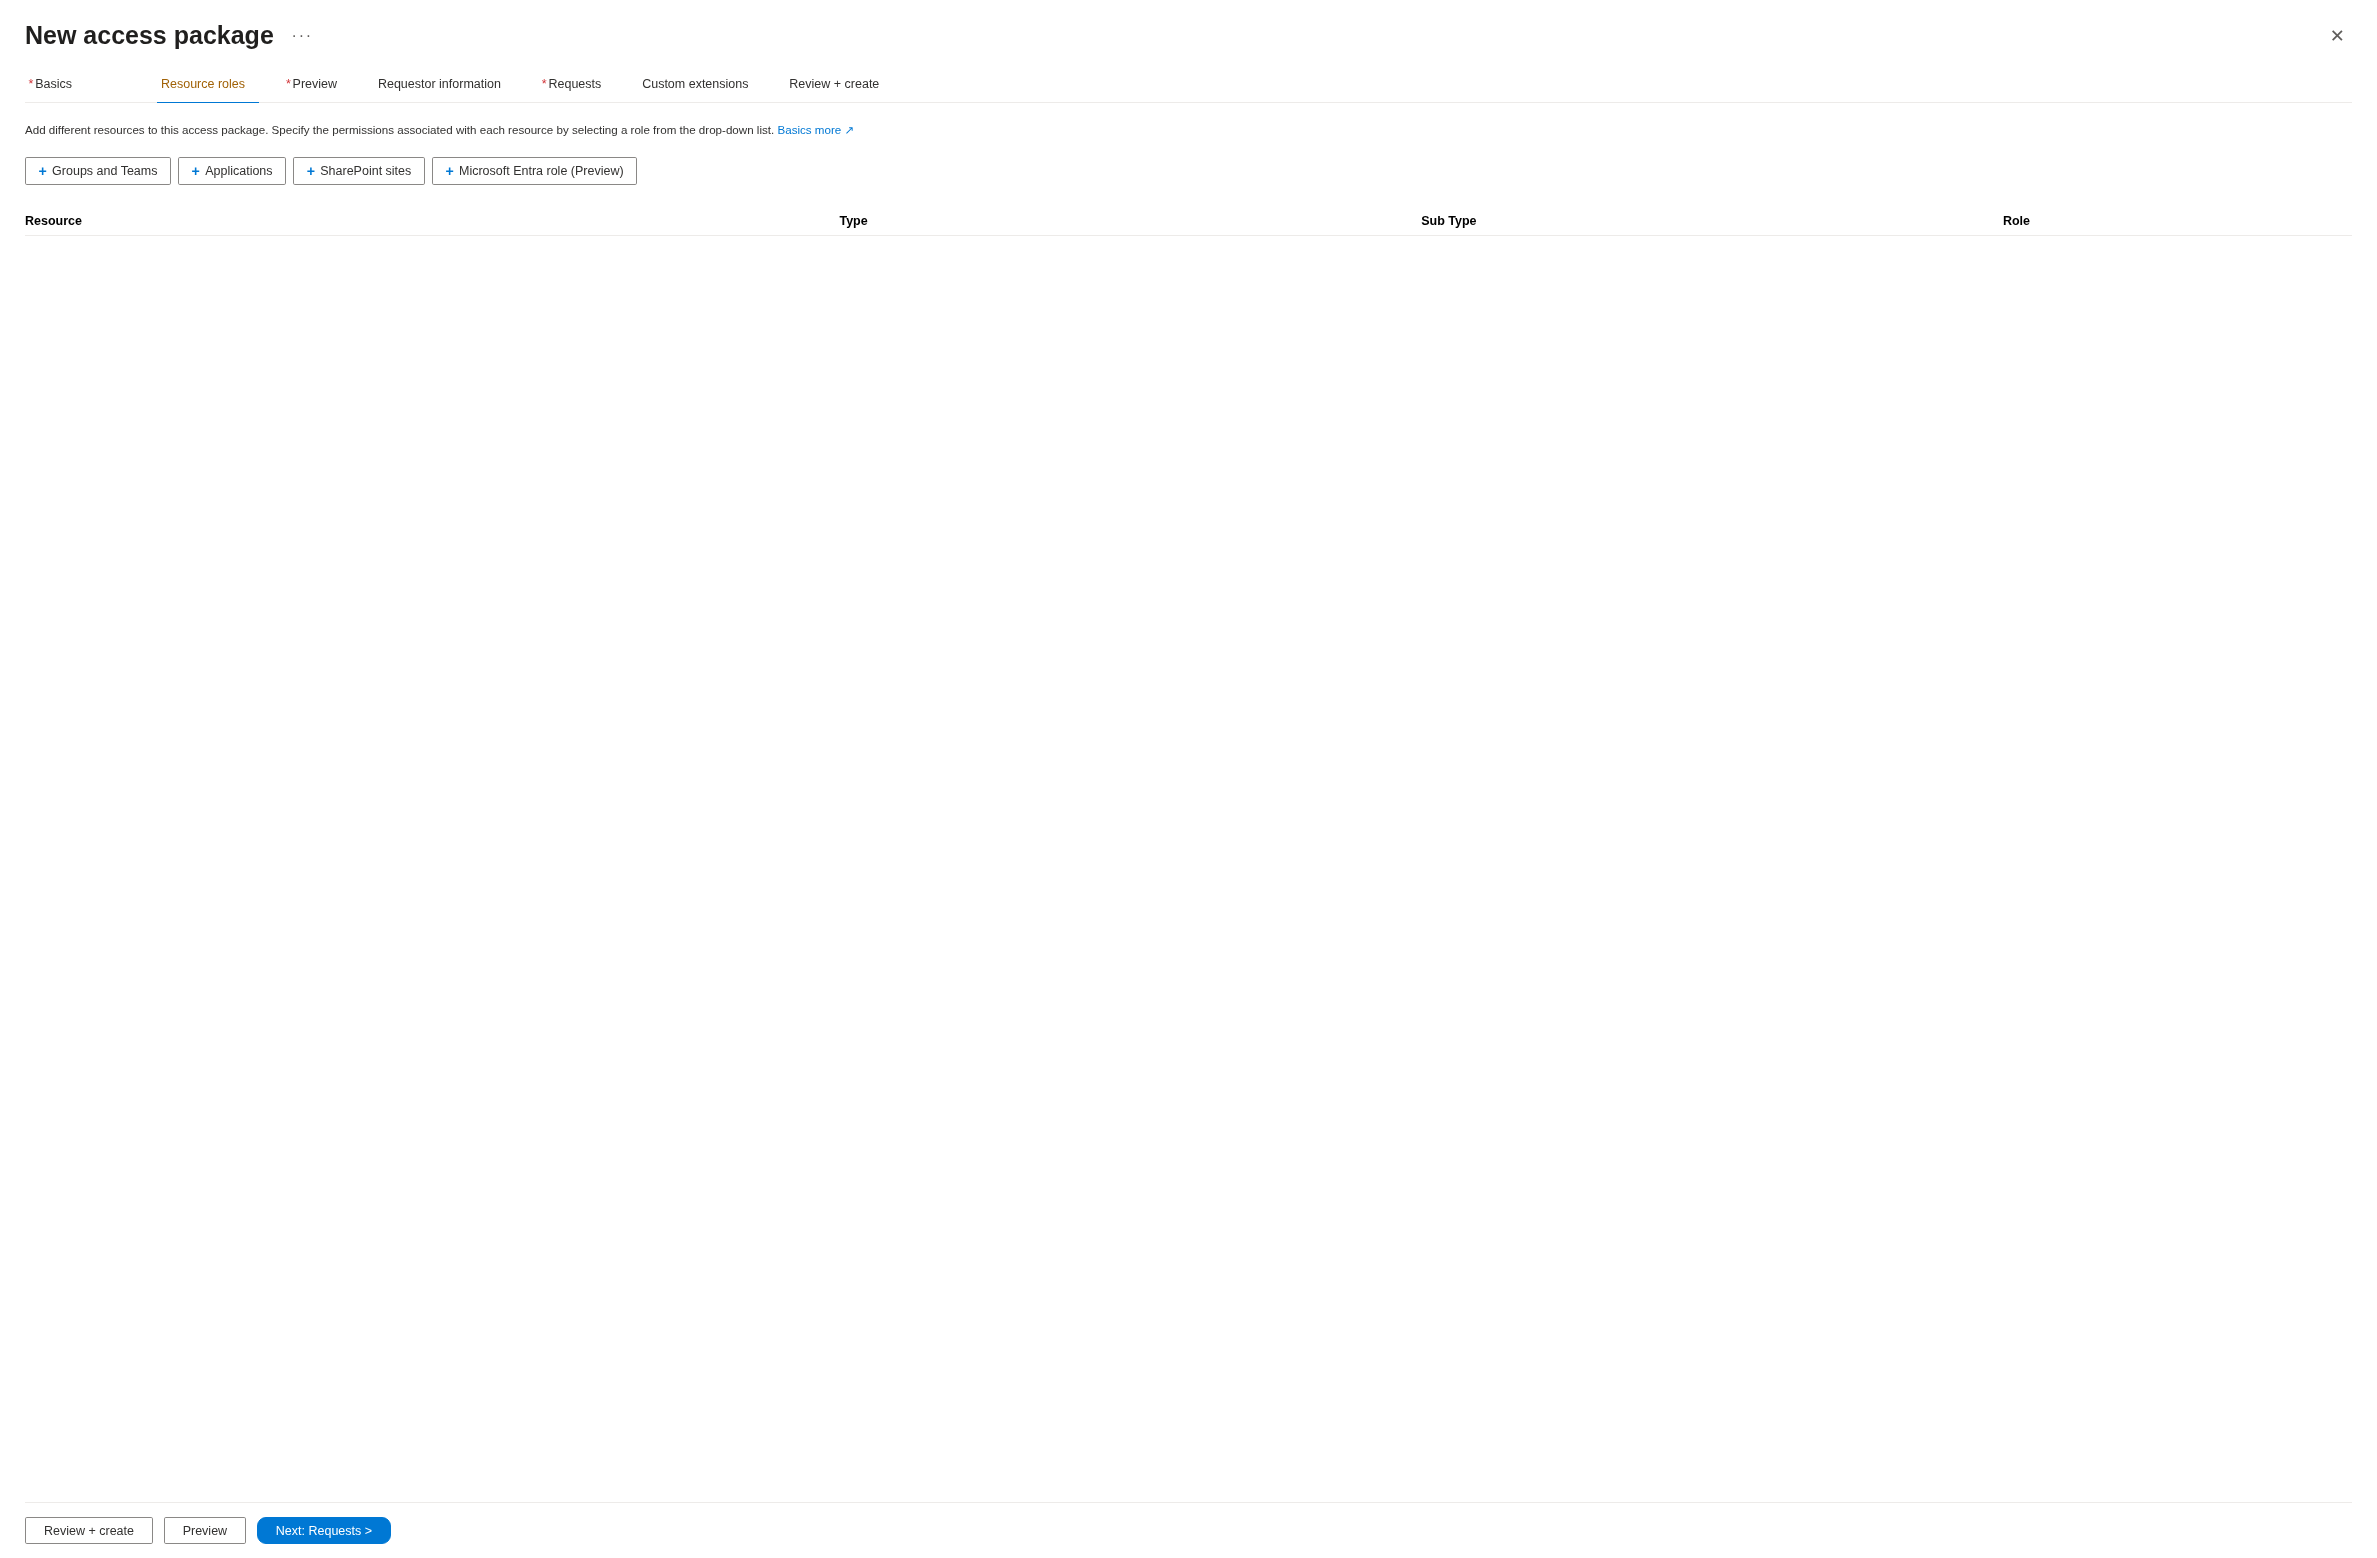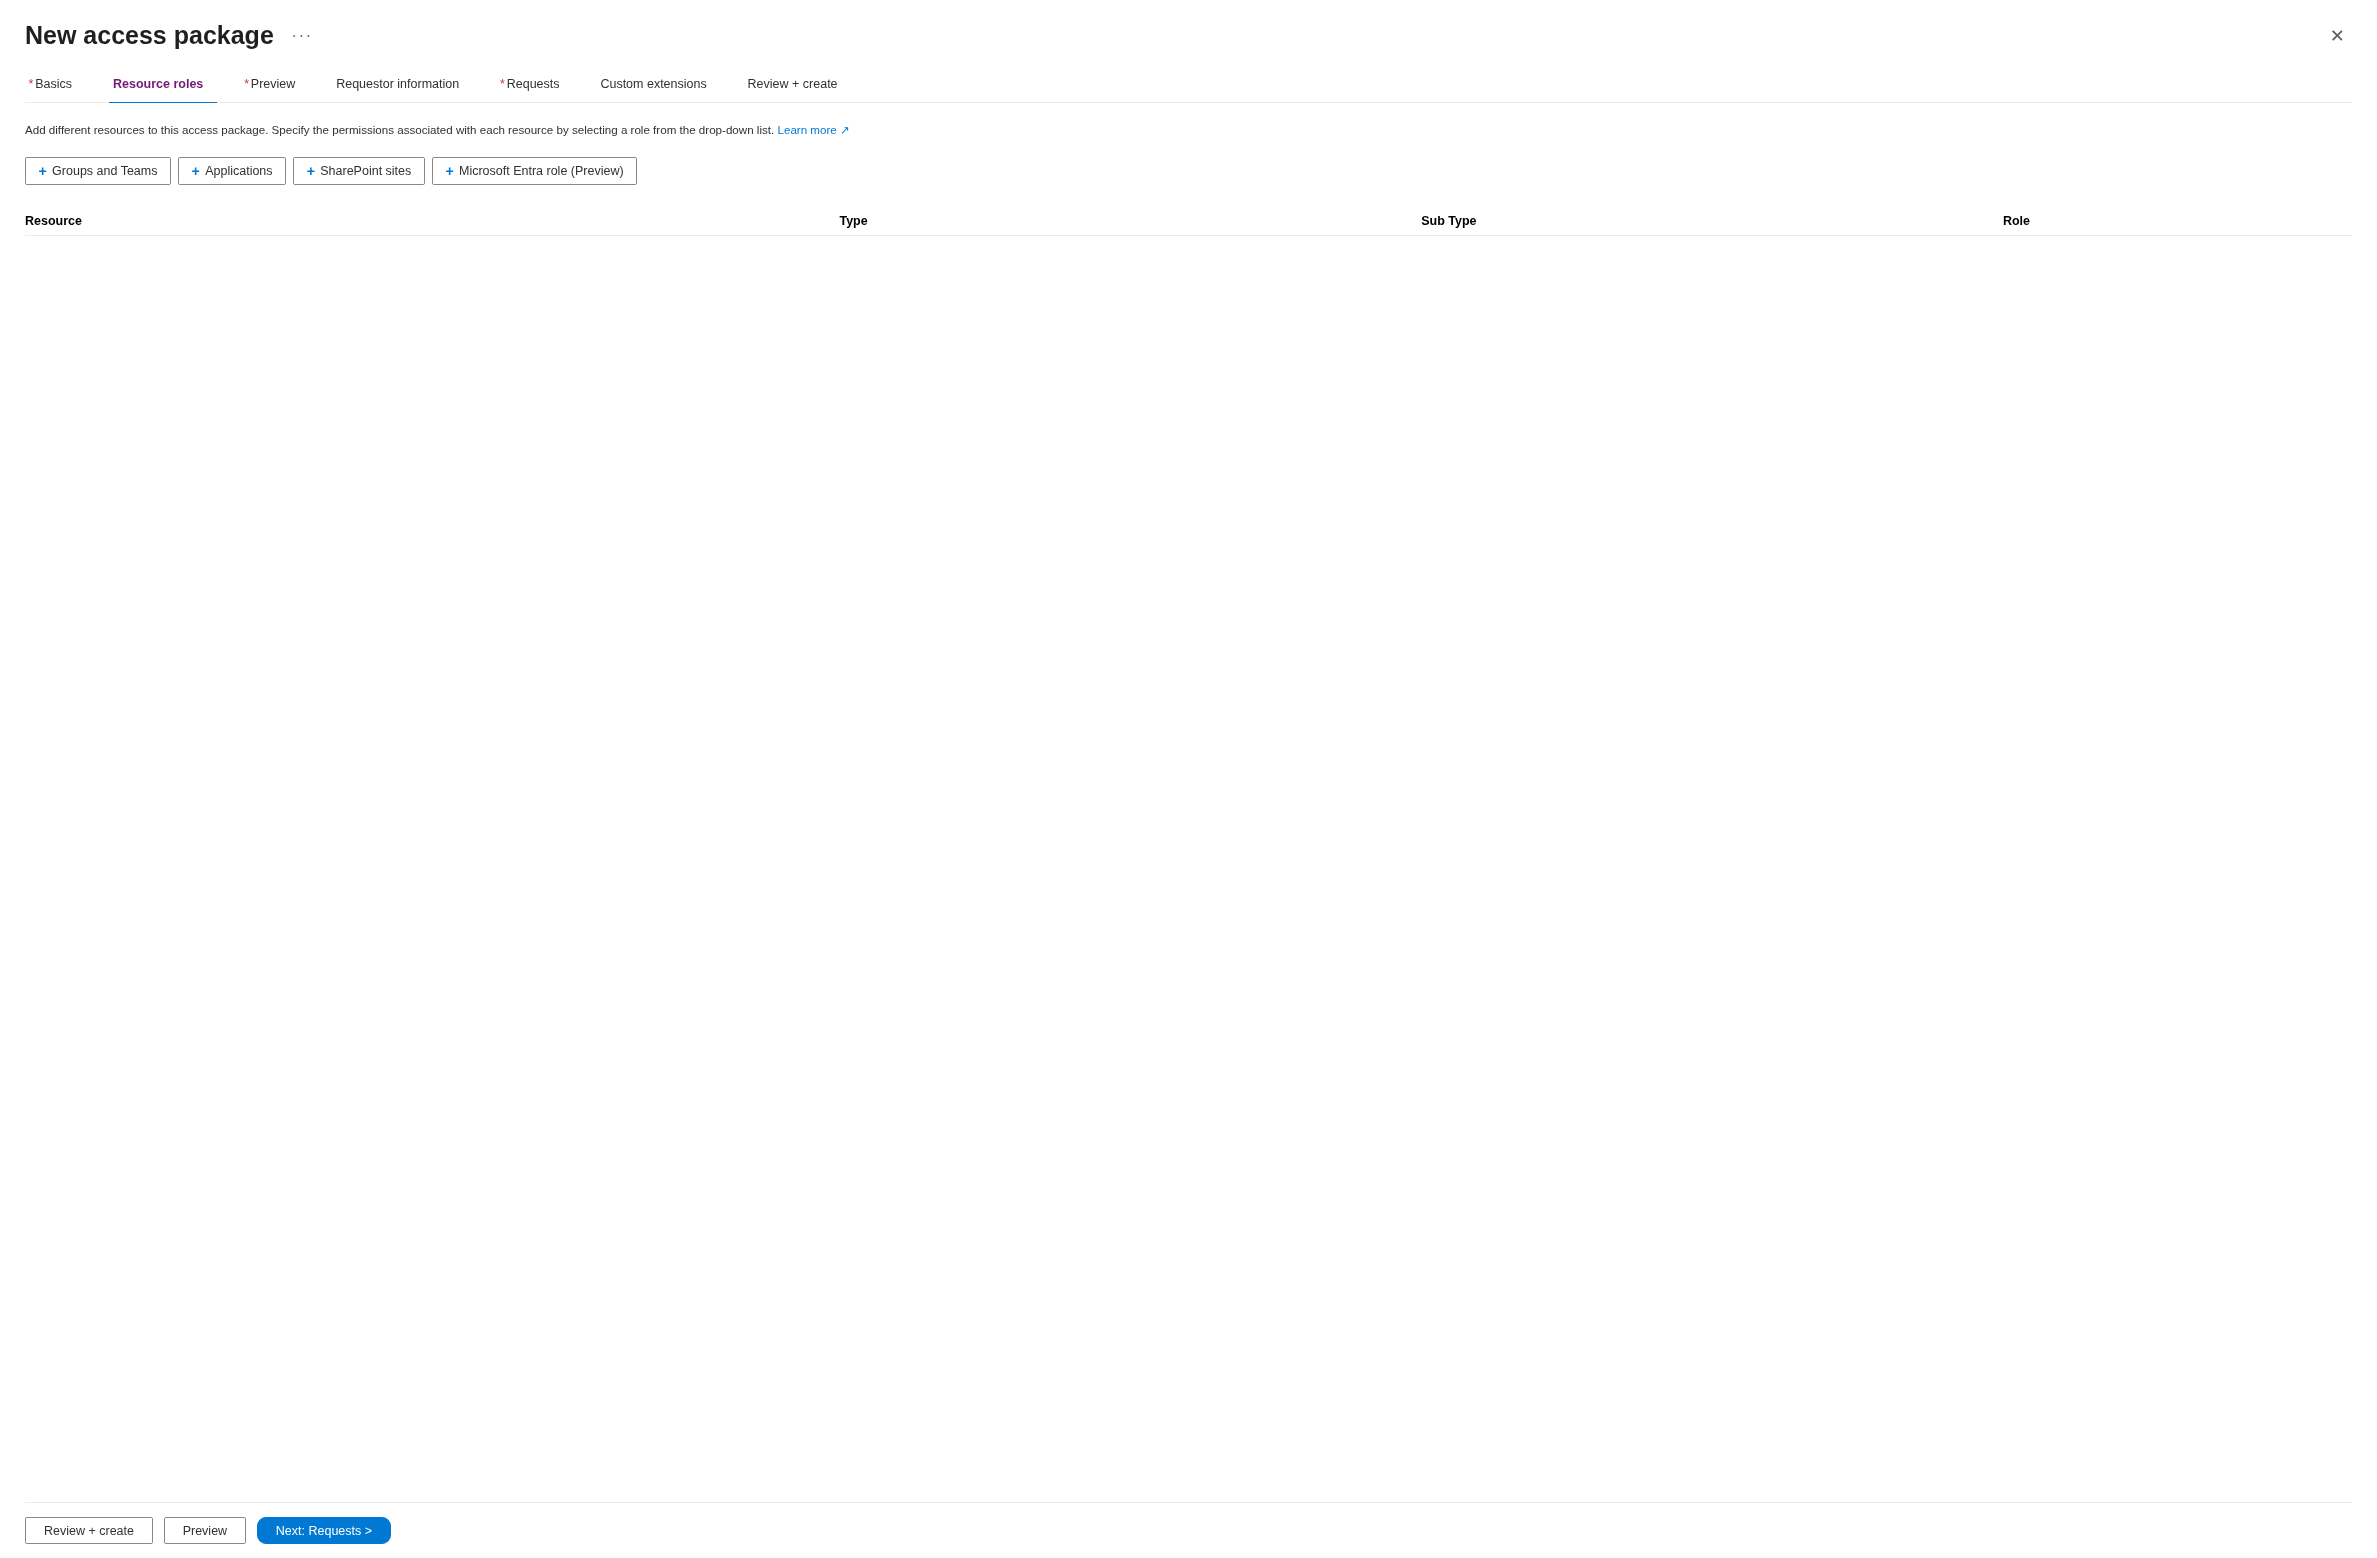--- a/index.html
+++ b/index.html
@@ -85,23 +85,24 @@
       margin-bottom: -0.9px;
       white-space: nowrap;
       background: none;
       border-top: none;
       border-left: none;
       border-right: none;
       margin-right: 7.1px;
     }
 
     .tab.active {
-      color: #701a75;
+      color: #a16207;
       border-bottom: 1.8px solid #0078d4;
-      font-weight: 700;
+      font-weight: 400;
+      margin-left: 48px;
     }
 
     .tab .required-star {
       color: #d13438;
       margin-right: 1.8px;
     }
 
     
     .info-text {
       font-size: 11.6px;
@@ -225,21 +226,21 @@
       <button class="tab"><span class="required-star">*</span><span>Requests</span></button>
       <button class="tab"><span>Custom extensions</span></button>
       <button class="tab"><span>Review + create</span></button>
     </div>
 
   <div class="content-area">
 
     <p class="info-text">
       <span>Add different resources to this access package. Specify the permissions associated with each resource by selecting a role from the drop-down list.</span>
       <a href="#">
-        <span>Learn more</span><span> ↗</span>
+        <span>Basics more</span><span> ↗</span>
       </a>
     </p>
 
     <div class="resource-buttons" id="resource-buttons-container">
     <button class="resource-btn">
           <span class="plus-icon">+</span>
           <span>Groups and Teams</span>
         </button>
         <button class="resource-btn">
           <span class="plus-icon">+</span>

